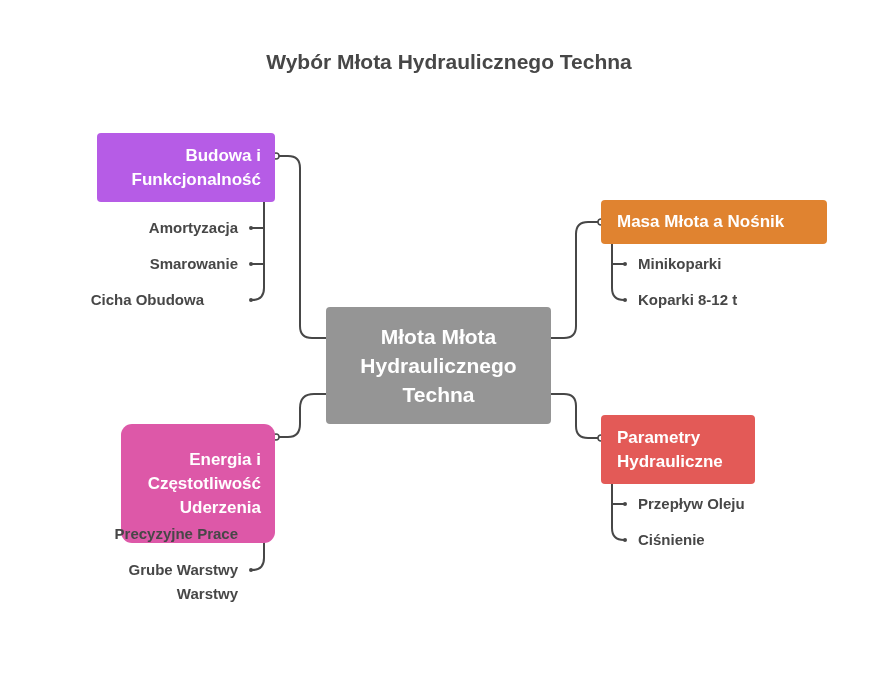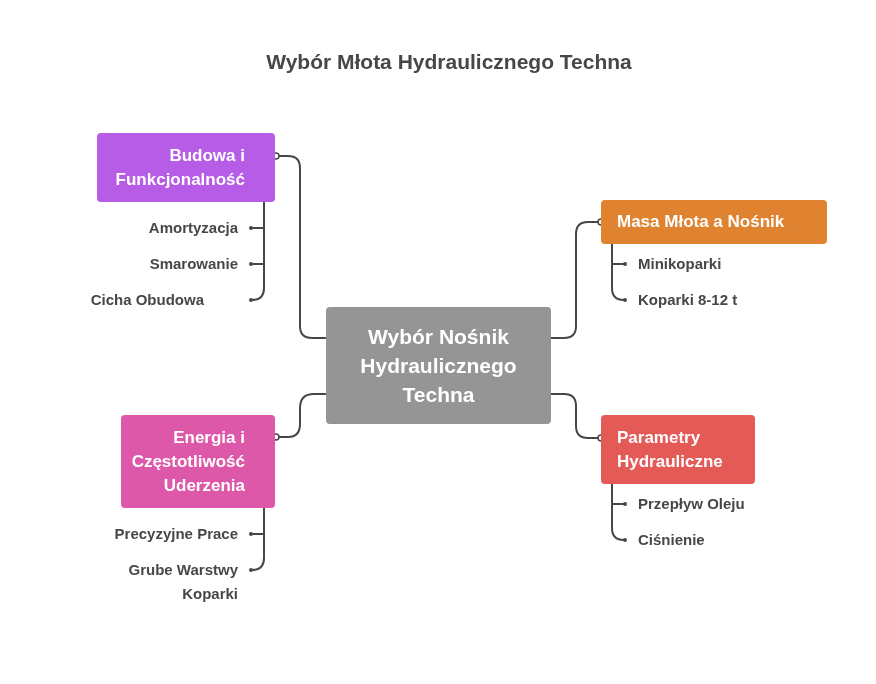--- a/index.html
+++ b/index.html
@@ -4,21 +4,21 @@
 <style>
   html, body { margin: 0; padding: 0; background: #ffffff; }
   body { width: 876px; height: 684px; position: relative; overflow: hidden;
          font-family: "Liberation Sans", "DejaVu Sans", sans-serif; }
   .title { position: absolute; left: 11px; top: 50px; width: 876px; text-align: center;
            font-size: 21px; font-weight: bold; color: #474747; }
   svg.links { position: absolute; left: 0; top: 0; }
   .node { position: absolute; box-sizing: border-box; border-radius: 4px; color: #ffffff;
           font-weight: bold; font-size: 17px; line-height: 24px; display: flex; flex-direction: column;
           justify-content: center; }
-  .node.right-align { text-align: right; padding-right: 30px; }
+  .node.right-align { text-align: right; padding-right: 14px; }
   .node.left-align { text-align: left; padding-left: 16px; }
   .node.center { text-align: center; font-size: 21px; line-height: 29px; }
   .leaf { position: absolute; font-weight: bold; font-size: 15px; color: #474747; line-height: 24px; white-space: nowrap; }
   .leaf.r { text-align: right; }
   .leaf.l { text-align: left; }
 </style>
 </head>
 <body>
 
 <div class="title">Wybór Młota Hydraulicznego Techna</div>
@@ -60,42 +60,42 @@
     <circle cx="251" cy="534" r="2"></circle>
       <circle cx="251" cy="570" r="2"></circle>
     <circle cx="625" cy="264" r="2"></circle>
       <circle cx="625" cy="300" r="2"></circle>
     <circle cx="625" cy="504" r="2"></circle>
       <circle cx="625" cy="540" r="2"></circle>
   </g>
 </svg>
 
 <div class="node center" style="left:326px; top:307px; width:225px; height:117px; background:#959595;">
-  <div>Wybór Nośnik</div>
+  <div>Młota Młota</div>
   <div>Hydraulicznego</div>
   <div>Techna</div>
 </div>
 
 <div class="node right-align" style="left:97px; top:133px; width:178px; height:69px; background:#b65ce6;">
   <div>Budowa i</div>
   <div>Funkcjonalność</div>
 </div>
 <div class="leaf r" style="right:638px; top:216px;">Amortyzacja</div>
 <div class="leaf r" style="right:638px; top:252px;">Smarowanie</div>
 <div class="leaf r" style="right:672px; top:288px;">Cicha Obudowa</div>
 
-<div class="node right-align" style="left:121px; top:415px; width:154px; height:93px; background:#dd58a8;">
+<div class="node right-align" style="left:121px; top:424px; width:154px; height:119px; background:#dd58a8;border-radius:11px;">
   <div>Energia i</div>
   <div>Częstotliwość</div>
   <div>Uderzenia</div>
 </div>
 <div class="leaf r" style="right:638px; top:522px;">Precyzyjne Prace</div>
 <div class="leaf r" style="right:638px; top:558px;">
   <div>Grube Warstwy</div>
-  <div>Koparki</div>
+  <div>Warstwy</div>
 </div>
 
 <div class="node left-align" style="left:601px; top:200px; width:226px; height:44px; background:#e08330;">
   <div>Masa Młota a Nośnik</div>
 </div>
 <div class="leaf l" style="left:638px; top:252px;">Minikoparki</div>
 <div class="leaf l" style="left:638px; top:288px;">Koparki 8-12 t</div>
 
 <div class="node left-align" style="left:601px; top:415px; width:154px; height:69px; background:#e35a57;">
   <div>Parametry</div>

